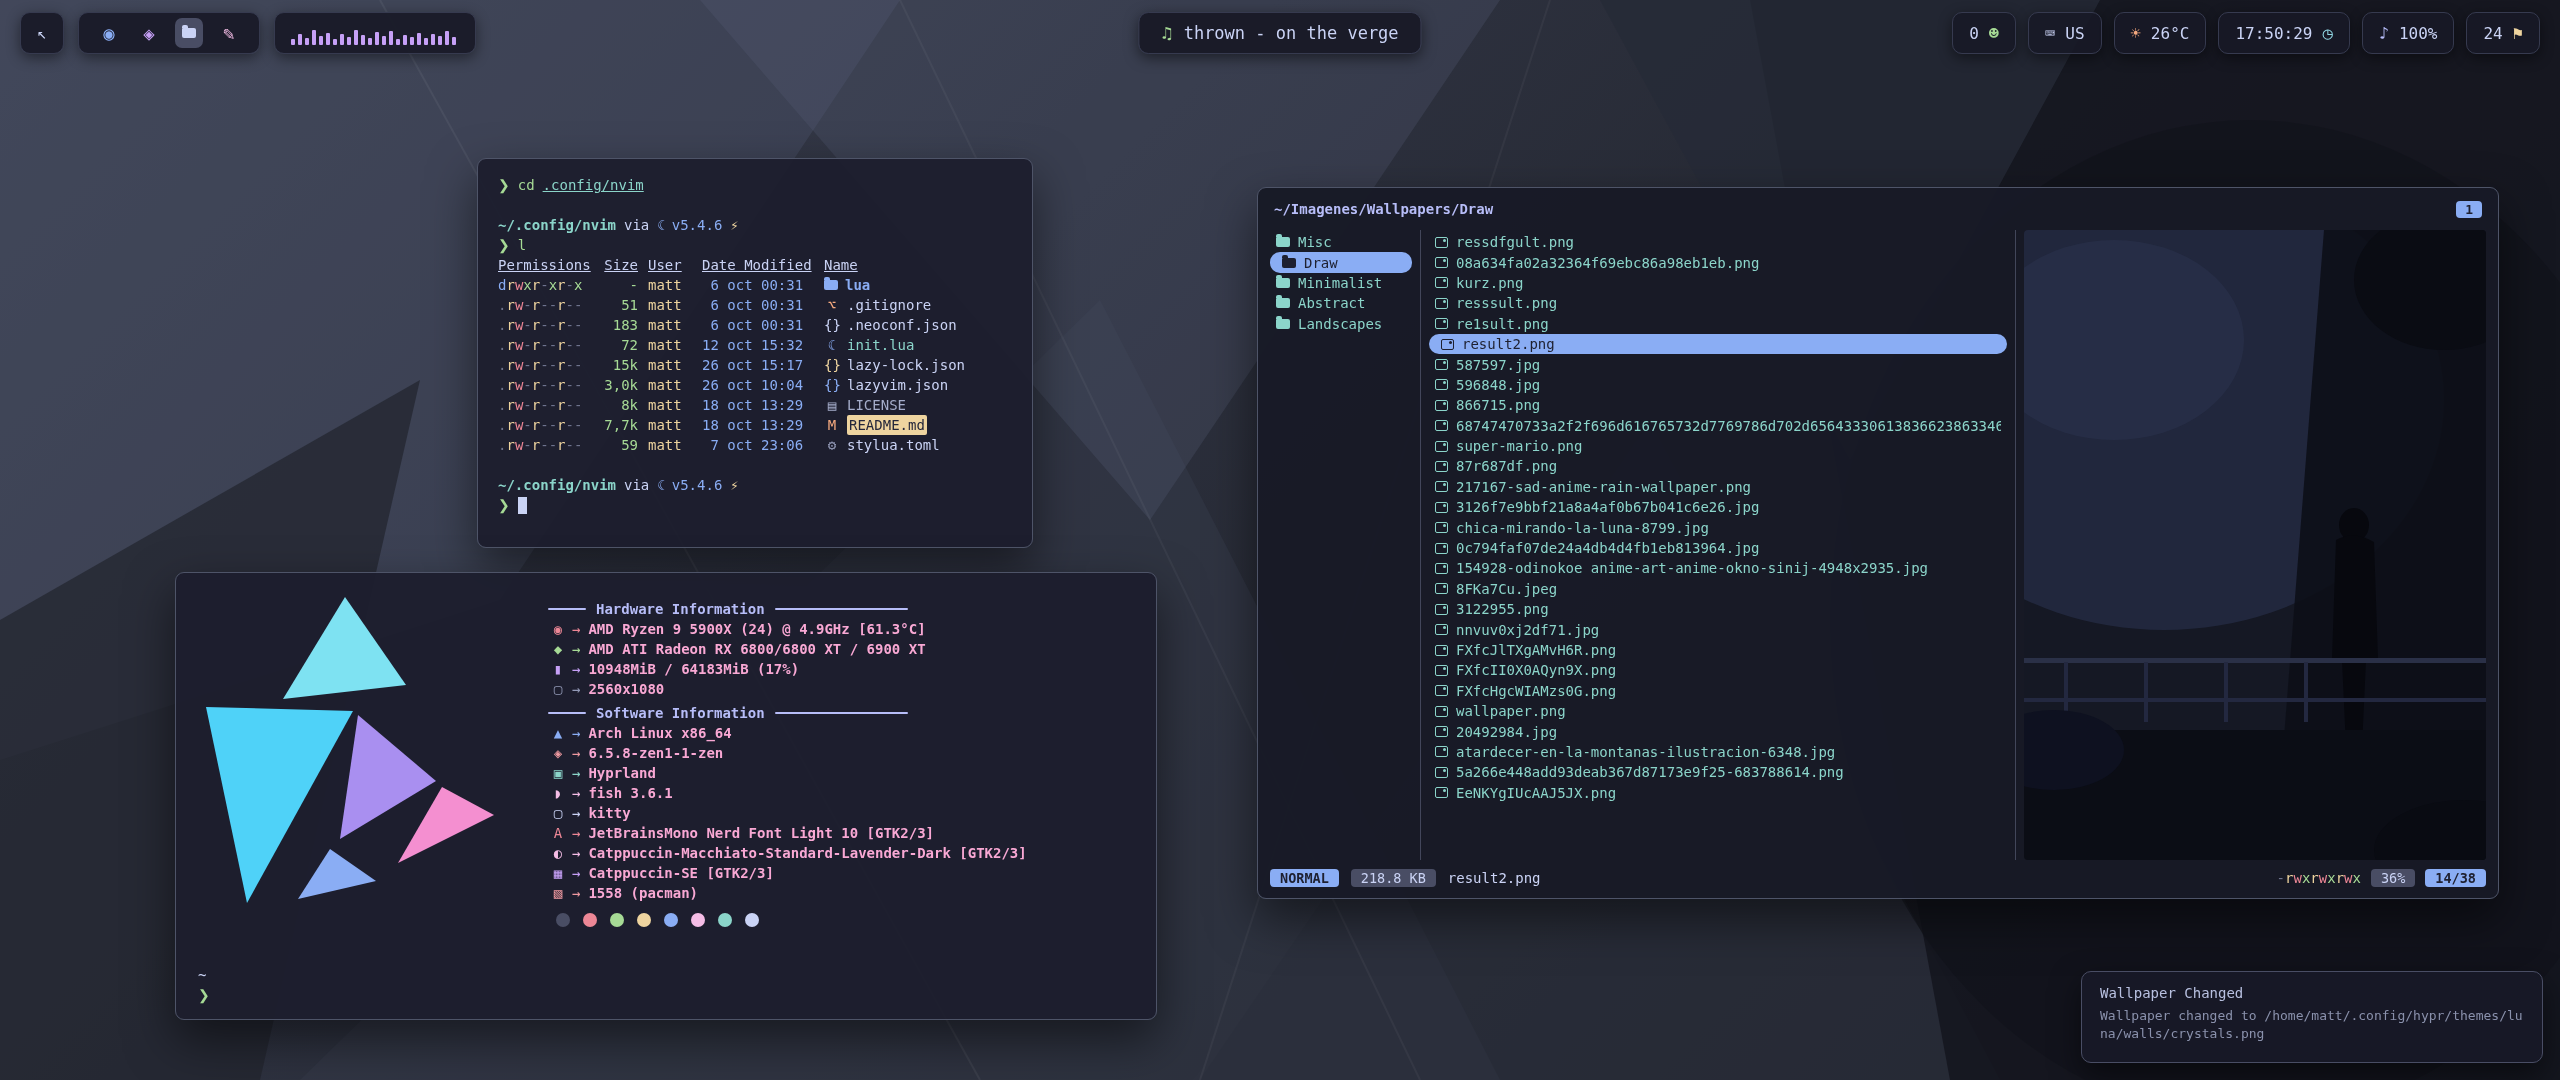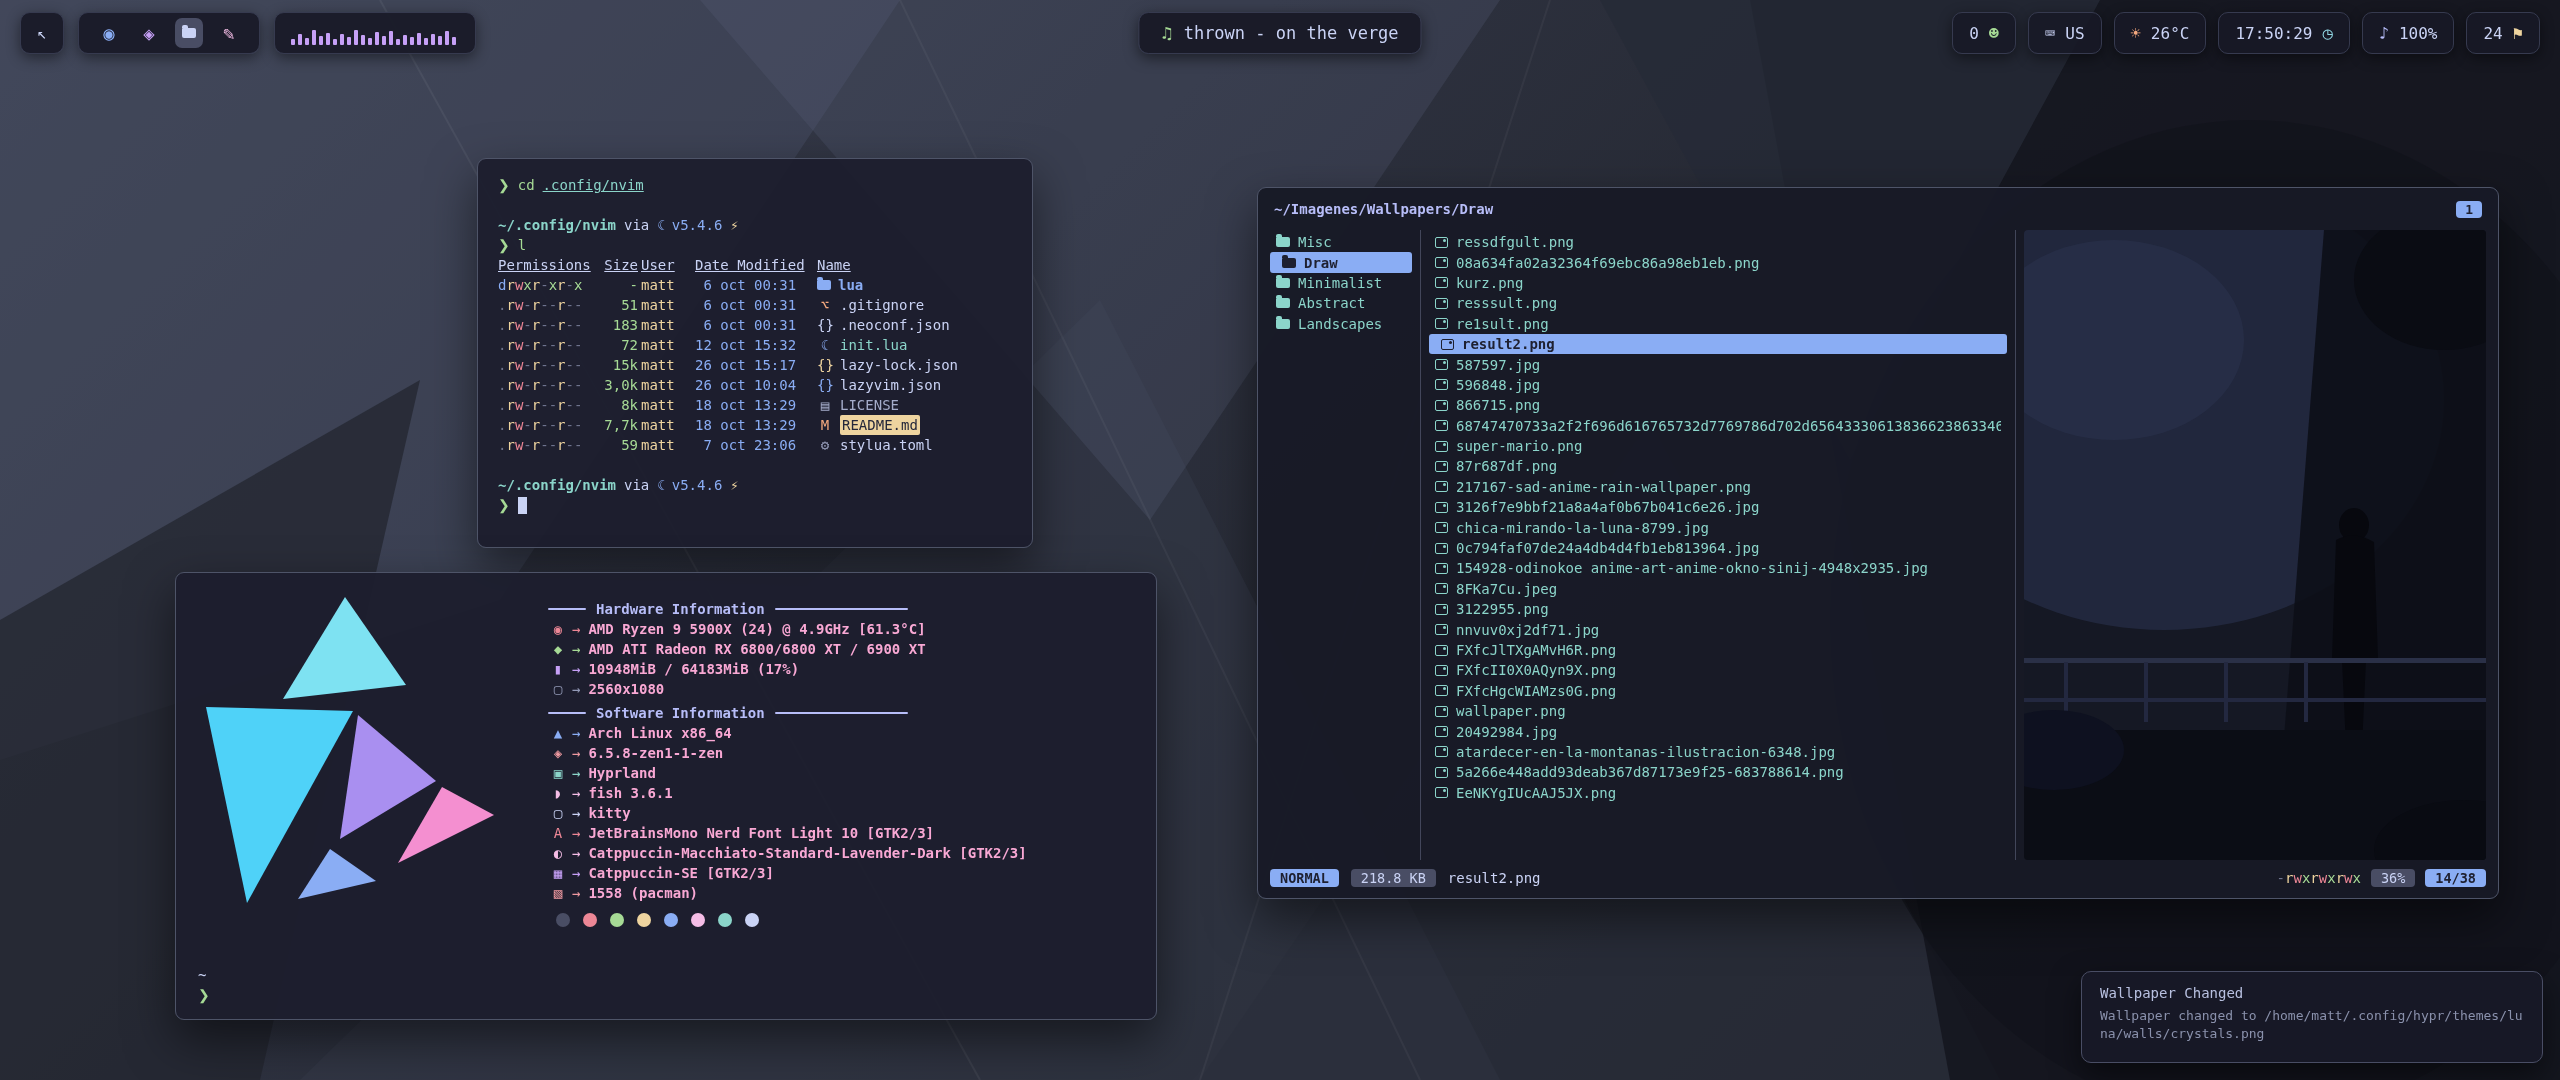--- a/index.html
+++ b/index.html
@@ -46,21 +46,21 @@
   .cmd { color:#a6da95; }
   .cmd-arg { color:#8bd5ca; text-decoration:underline; margin-left:8px; }
   .sp-path { color:#8bd5ca; font-weight:bold; }
   .sp-via { color:#cad3f5; margin:0 8px; }
   .sp-moon { color:#8aadf4; margin-right:6px; }
   .sp-ver { color:#8aadf4; }
   .sp-zap { color:#eed49f; margin-left:8px; }
   .lsrow, .lshead { display:flex; height:20px; align-items:center; white-space:pre; }
   .c-perm { width:88px; }
   .c-size { width:44px; text-align:right; margin-left:8px; color:#a6da95; }
-  .c-user { width:44px; margin-left:3px; color:#eed49f; }
+  .c-user { width:44px; margin-left:10px; color:#eed49f; }
   .c-date { width:112px; margin-left:10px; color:#8aadf4; }
   .c-name { margin-left:10px; flex:1; display:flex; align-items:center; gap:7px; overflow:hidden; }
   .lshead span { color:#cad3f5; text-decoration:underline; }
   .lshead .c-size, .lshead .c-user, .lshead .c-date, .lshead .c-name { color:#cad3f5; }
   .gl { font-weight:normal; width:16px; display:inline-block; text-align:center; }
   .hl { background:#eed49f; color:#24273a; padding:0 2px; border-radius:2px; }
   .cursor { display:inline-block; width:9px; height:17px; background:#cad3f5; }
 
   
   .fetch { left:175px; top:572px; width:982px; height:448px; padding:0; font-size:14px; }
@@ -84,21 +84,21 @@
   .fm-tab { margin-left:auto; background:#8aadf4; color:#1e2030; font-weight:bold;
     border-radius:4px; padding:1px 9px; font-size:13px; }
   .fm-body { position:absolute; top:42px; bottom:38px; left:12px; right:12px; display:flex; }
   .fm-side { width:142px; padding-top:2px; }
   .vdiv { width:1px; background:#42465a; margin:0 8px; }
   .fm-list { flex:1; overflow:hidden; padding-top:2px; }
   .fm-preview { width:462px; overflow:hidden; border-radius:4px; }
   .fmrow { height:20.4px; display:flex; gap:8px; align-items:center; color:#8bd5ca;
     padding:0 6px; white-space:pre; overflow:hidden; }
   .fmrow .fn { overflow:hidden; text-overflow:clip; }
-  .fmrow.sel { background:#8aadf4; color:#1e2030; font-weight:bold; border-radius:3px;padding-left:12px; }
+  .fmrow.sel { background:#8aadf4; color:#1e2030; font-weight:normal; border-radius:10px;padding-left:12px; }
   .ic-folder { position:relative; width:14px; height:10px; background:currentColor;
     border-radius:1px 2px 2px 2px; flex:none; display:inline-block; }
   .ic-folder::before { content:''; position:absolute; top:-3px; left:0; width:6px; height:3px;
     background:currentColor; border-radius:2px 2px 0 0; }
   .ic-img { position:relative; width:13px; height:11px; border:1.5px solid currentColor;
     border-radius:2px; flex:none; display:inline-block; }
   .ic-img::after { content:''; position:absolute; top:1px; right:1px; width:3px; height:3px;
     border-radius:50%; background:currentColor; }
   .fm-status { position:absolute; left:12px; right:12px; bottom:7px; height:26px;
     display:flex; align-items:center; gap:12px; }

